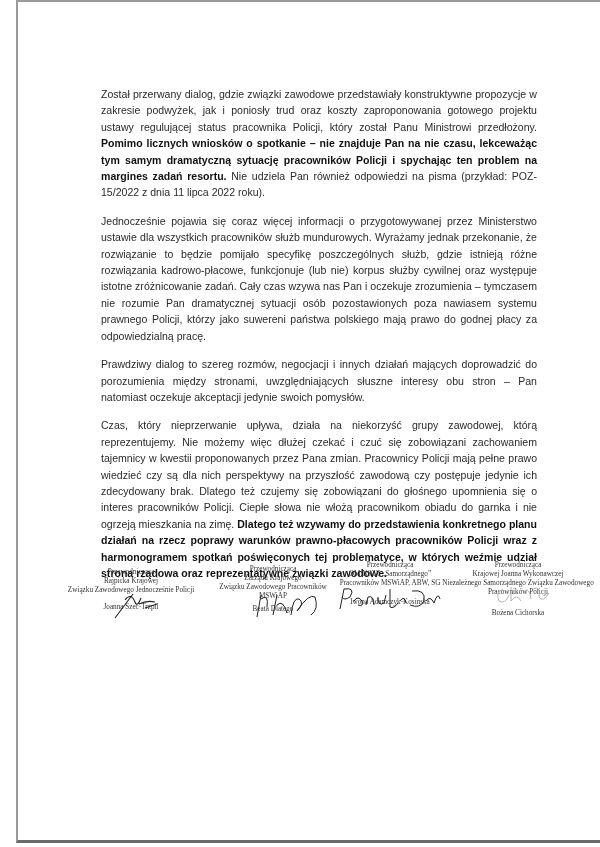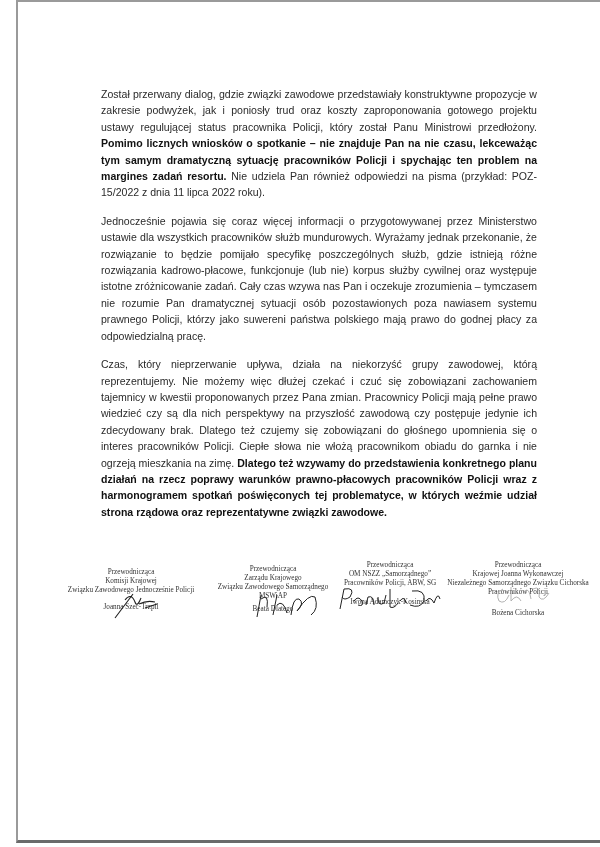--- a/index.html
+++ b/index.html
@@ -35,58 +35,59 @@
     .sig4 { left: 420px; top: 559px; width: 160px; }
   </style>
 </head>
 <body>
 
 <div class="page">
 
   <div class="body-text">
     <p><span>Został przerwany dialog, gdzie związki zawodowe przedstawiały konstruktywne propozycje w zakresie podwyżek, jak i poniosły trud oraz koszty zaproponowania gotowego projektu ustawy regulującej status pracownika Policji, który został Panu Ministrowi przedłożony. </span><b>Pomimo licznych wniosków o spotkanie – nie znajduje Pan na nie czasu, lekceważąc tym samym dramatyczną sytuację pracowników Policji i spychając ten problem na margines zadań resortu.</b><span> Nie udziela Pan również odpowiedzi na pisma (przykład: POZ-15/2022 z dnia 11 lipca 2022 roku).</span></p>
     <p><span>Jednocześnie pojawia się coraz więcej informacji o przygotowywanej przez Ministerstwo ustawie dla wszystkich pracowników służb mundurowych. Wyrażamy jednak przekonanie, że rozwiązanie to będzie pomijało specyfikę poszczególnych służb, gdzie istnieją różne rozwiązania kadrowo-płacowe, funkcjonuje (lub nie) korpus służby cywilnej oraz występuje istotne zróżnicowanie zadań. Cały czas wzywa nas Pan i oczekuje zrozumienia – tymczasem nie rozumie Pan dramatycznej sytuacji osób pozostawionych poza nawiasem systemu prawnego Policji, którzy jako suwereni państwa polskiego mają prawo do godnej płacy za odpowiedzialną pracę.</span></p>
+    <p><span>Prawdziwy dialog to szereg rozmów, negocjacji i innych działań mających doprowadzić do porozumienia między stronami, uwzględniających słuszne interesy obu stron – Pan natomiast oczekuje akceptacji jedynie swoich pomysłów.</span></p>
     <p><span>Czas, który nieprzerwanie upływa, działa na niekorzyść grupy zawodowej, którą reprezentujemy. Nie możemy więc dłużej czekać i czuć się zobowiązani zachowaniem tajemnicy w kwestii proponowanych przez Pana zmian. Pracownicy Policji mają pełne prawo wiedzieć czy są dla nich perspektywy na przyszłość zawodową czy postępuje jedynie ich zdecydowany brak. Dlatego też czujemy się zobowiązani do głośnego upomnienia się o interes pracowników Policji. Ciepłe słowa nie włożą pracownikom obiadu do garnka i nie ogrzeją mieszkania na zimę. </span><b>Dlatego też wzywamy do przedstawienia konkretnego planu działań na rzecz poprawy warunków prawno-płacowych pracowników Policji wraz z harmonogramem spotkań poświęconych tej problematyce, w których weźmie udział strona rządowa oraz reprezentatywne związki zawodowe.</b></p>
   </div>
 
   <div class="sig sig1">
     <span class="line">Przewodnicząca</span>
-    <span class="line">Komisji Krajowej</span>
+    <span class="line">Rajpicka Krajowej</span>
     <span class="line">Związku Zawodowego Jednocześnie Policji</span>
     <span class="line name">Joanna Szec-Trzpil</span>
     <svg style="left:55px;top:22px" width="50" height="30" viewBox="0 0 50 30">
       <path d="M4 28 L22 4 M14 10 Q20 2 24 12 Q26 18 30 8 M28 14 Q36 10 44 12 M34 18 L46 14" stroke="#222" stroke-width="1.1" fill="none"></path>
     </svg>
   </div>
 
   <div class="sig sig2">
     <span class="line">Przewodnicząca</span>
     <span class="line">Zarządu Krajowego</span>
-    <span class="line">Związku Zawodowego Samorządnego</span>
+    <span class="line">Związku Zawodowego Pracowników</span>
     <span class="line">MSWiAP</span>
     <span class="line name" style="margin-top:4px">Beata Dlatego</span>
     <svg style="left:45px;top:24px" width="70" height="30" viewBox="0 0 70 30">
       <path d="M4 28 L8 6 M8 10 Q16 4 14 18 M20 26 L24 6 M24 16 Q30 10 34 24 M38 26 Q40 8 46 10 Q52 14 44 22 Q56 4 62 8 Q66 20 58 26" stroke="#222" stroke-width="1" fill="none"></path>
     </svg>
   </div>
 
   <div class="sig sig3">
     <span class="line">Przewodnicząca</span>
     <span class="line">OM NSZZ „Samorządnego”</span>
-    <span class="line">Pracowników Policji, ABW, SG</span>
+    <span class="line">Pracowników MSWiAP, ABW, SG</span>
     <span class="line name" style="margin-top:10px">Iwona Adamczyk-Kosinska</span>
     <svg style="left:4px;top:24px" width="110" height="26" viewBox="0 0 110 26">
       <path d="M6 24 L10 4 Q22 2 16 12 Q10 16 8 12 M20 16 Q24 10 28 16 Q30 22 24 20 M32 20 L34 12 Q40 10 40 20 M44 12 Q44 22 50 18 L52 10 M56 4 L56 22 Q60 24 64 18 M66 16 Q70 10 72 18 M78 6 Q92 4 90 16 Q86 24 76 20 M92 16 Q96 10 100 18 Q104 6 106 14" stroke="#222" stroke-width="1" fill="none"></path>
     </svg>
   </div>
 
   <div class="sig sig4">
     <span class="line">Przewodnicząca</span>
     <span class="line">Krajowej Joanna Wykonawczej</span>
-    <span class="line">Niezależnego Samorządnego Związku Cichorska</span>
+    <span class="line">Niezależnego Samorządnego Związku Zawodowego</span>
     <span class="line">Pracowników Policji</span>
     <span class="line name" style="margin-top:12px">Bożena Cichorska</span>
     <svg style="left:55px;top:22px" width="60" height="22" viewBox="0 0 60 22">
       <path d="M10 6 Q2 10 6 18 Q12 22 16 12 M18 4 L18 18 Q24 10 28 18 M32 8 Q36 4 38 16 M40 6 Q48 2 46 14 Q50 20 56 10" stroke="#aaa" stroke-width="0.9" fill="none"></path>
     </svg>
   </div>
 
 </div>
 
 </body></html>

